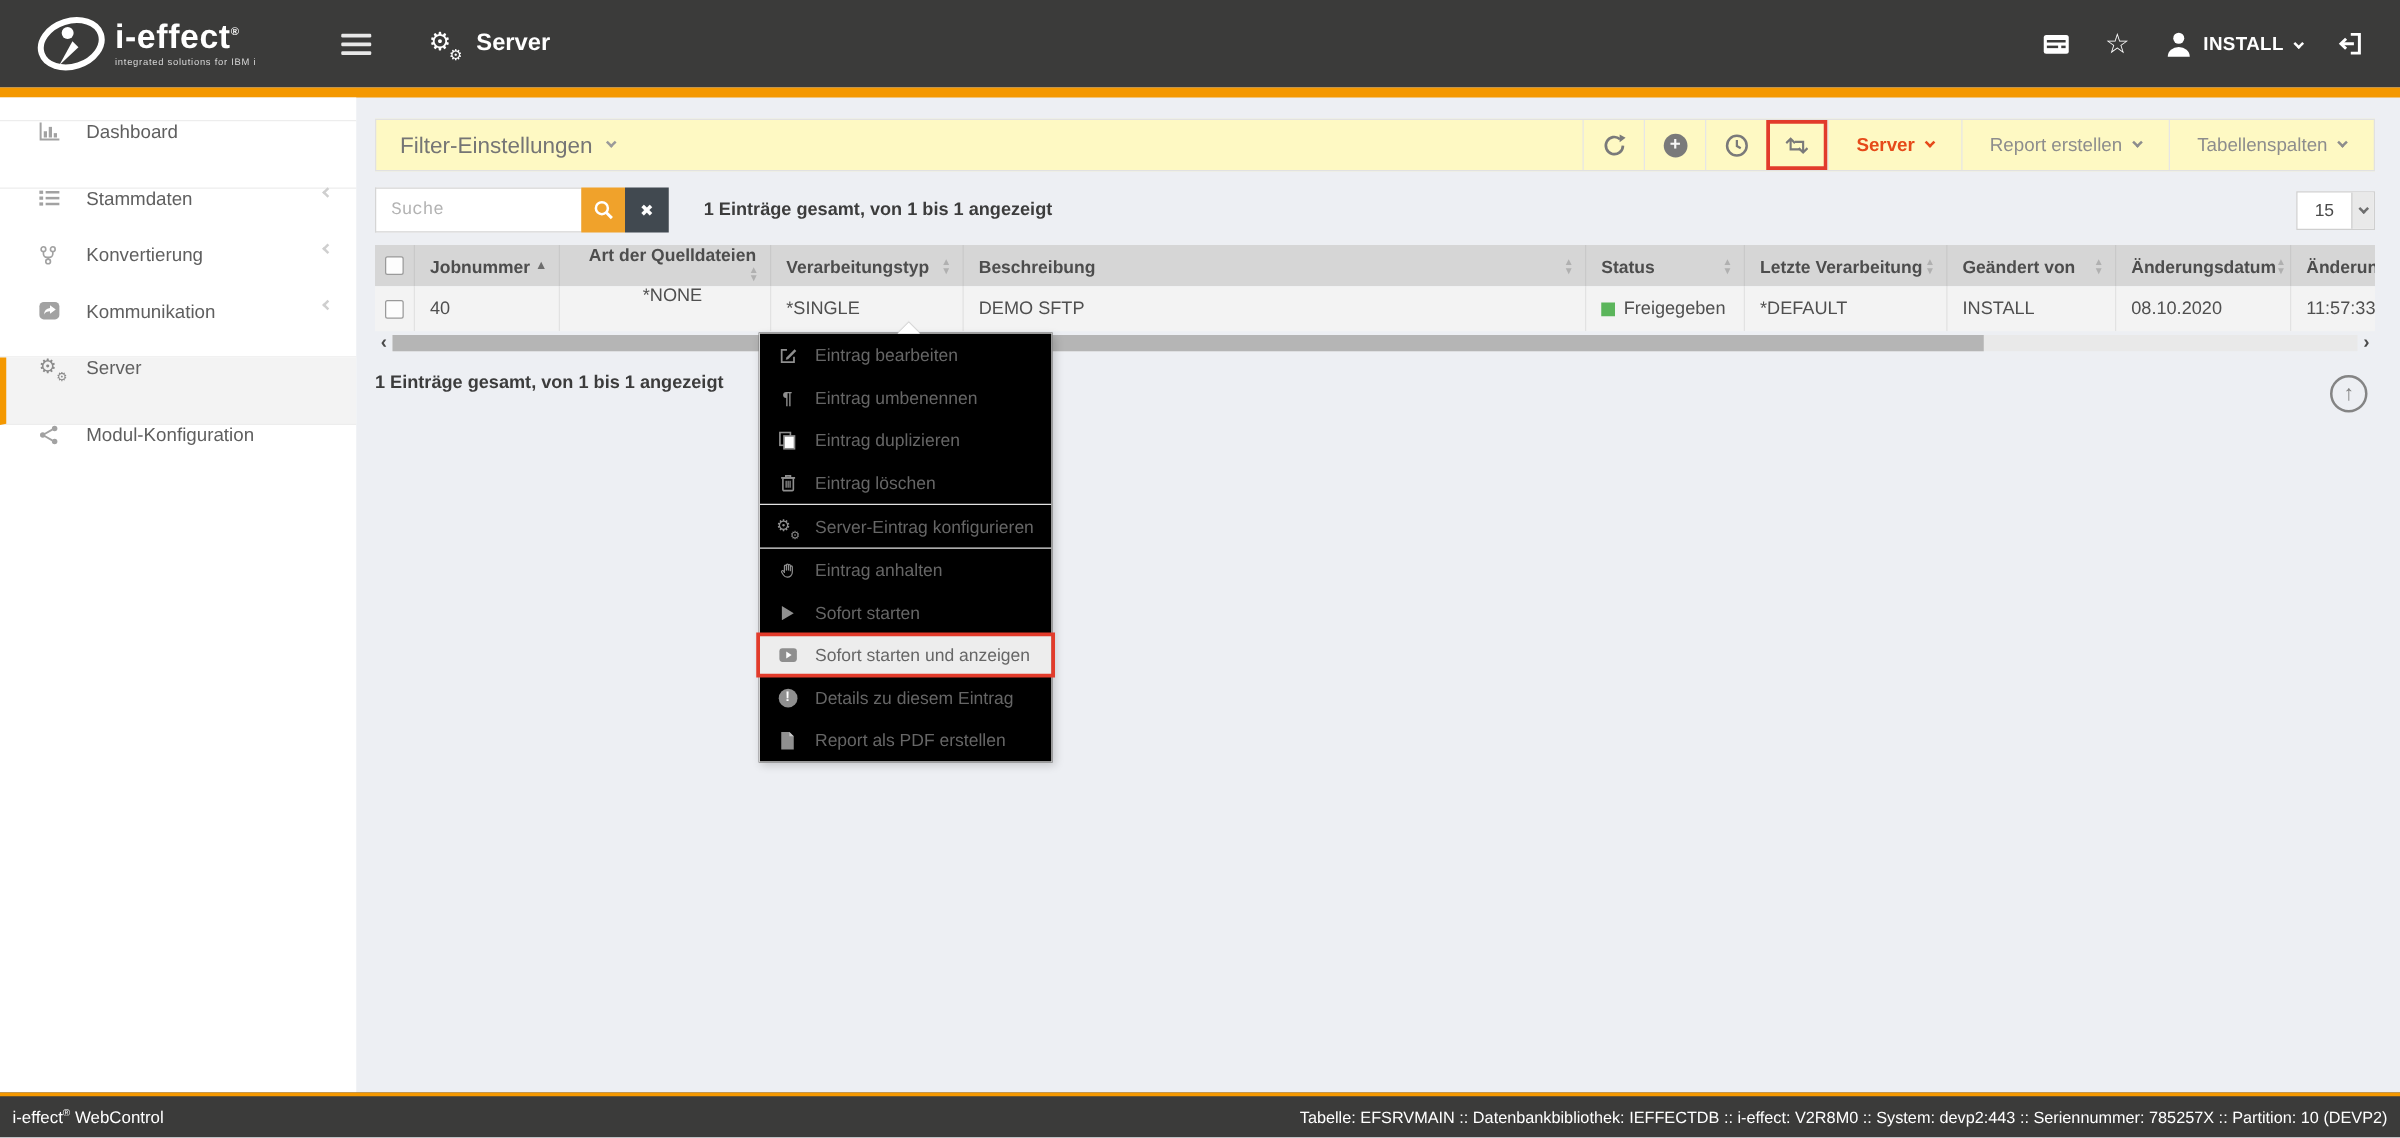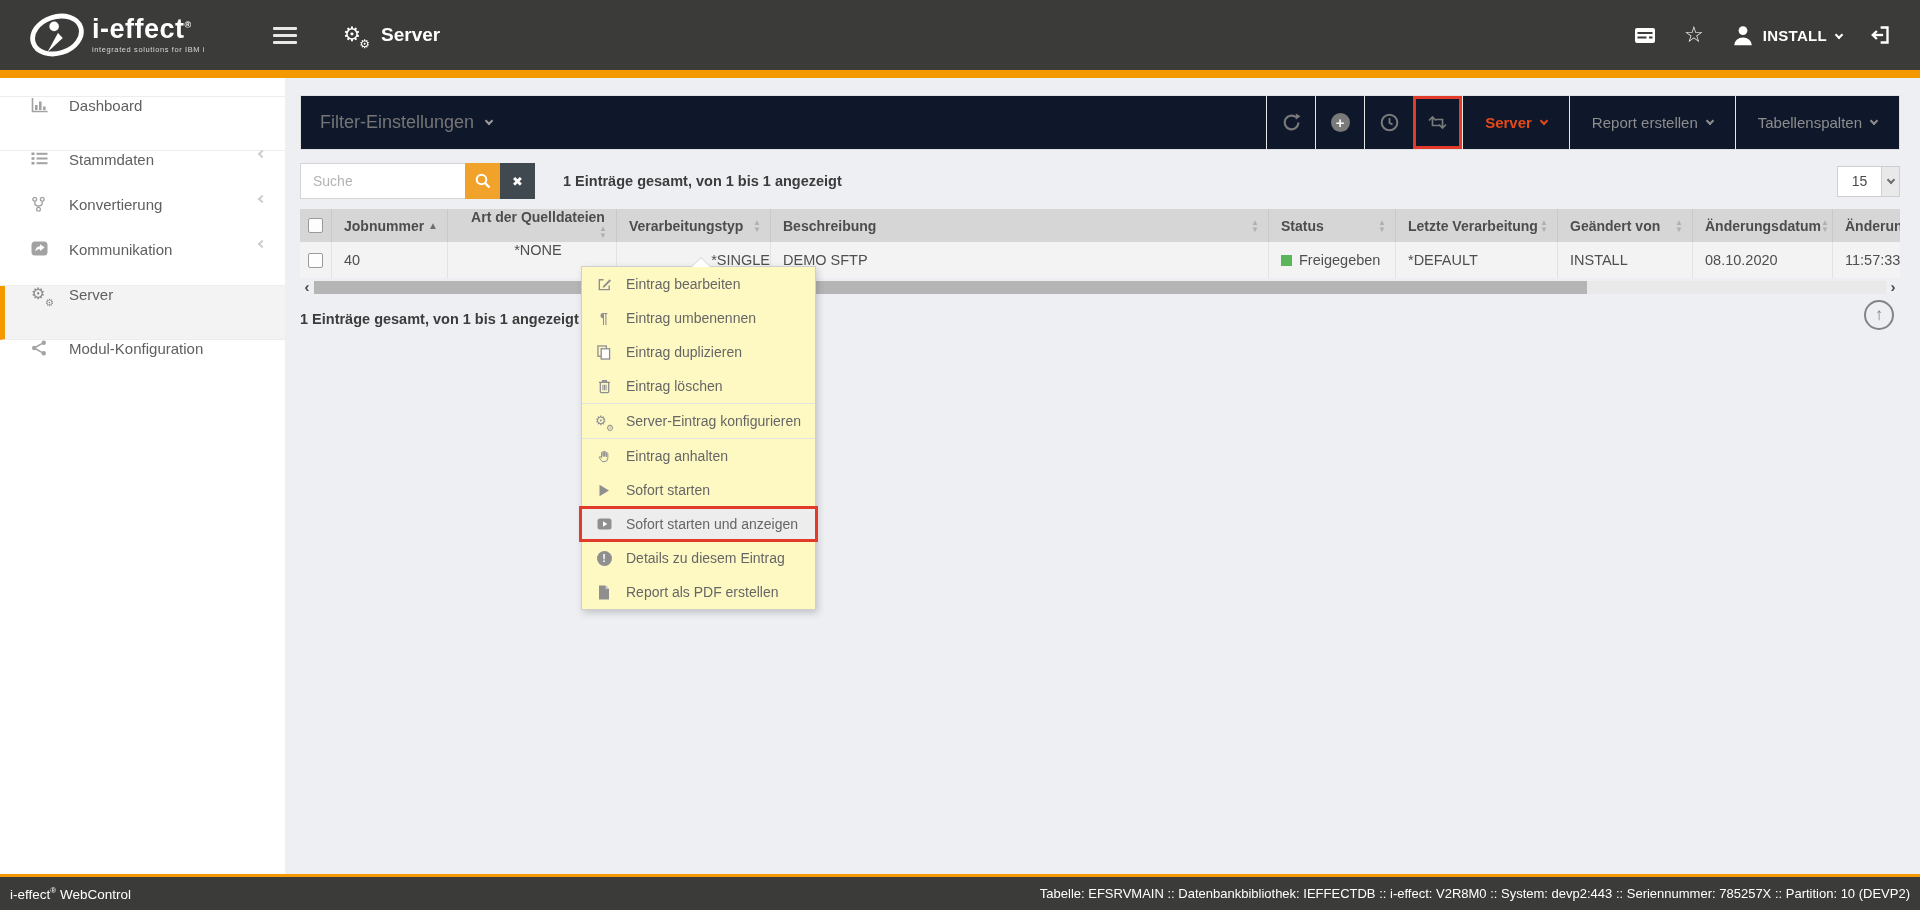--- a/index.html
+++ b/index.html
@@ -42,71 +42,71 @@
   .side-item.compact { height:45px; }
   .side-item.bb { border-bottom:1px solid #ededed; }
   .side-item .s-icon { width:27px; margin-right:11px; color:#a2a2a2; display:flex; align-items:center; }
   .side-item .s-chev { margin-left:auto; margin-right:20px; color:#cfcfcf; }
   .side-item.active { background:#f3f3f3; border-left:5px solid #f49800; padding-left:26px; border-bottom:1px solid #ededed; }
   .side-item.active .cogs { color:#8b8b8b; }
 
   .main { flex:1; position:relative; padding:17px 20px 0 15px; min-width:0; }
 
   
-  .filterbar { background:#0f172a; border:1px solid #e1e1e1; height:55px; display:flex; align-items:stretch; }
+  .filterbar { background:#fef9c3; border:1px solid #e1e1e1; height:42px; display:flex; align-items:stretch; }
   .filter-title { display:flex; align-items:center; gap:12px; padding-left:19px; font-size:18px; color:#757575; cursor:pointer; }
   .filter-title .chev { color:#9a9a9a; margin-top:-4px; }
   .filterbar-right { margin-left:auto; display:flex; align-items:stretch; }
   .tool-btn { width:49px; border-left:1px solid #e6e6e6; display:flex; align-items:center; justify-content:center; color:#7a7a7a; cursor:pointer; }
   .tool-btn.red-frame { border:3px solid #e23b2b; }
   .plus-circle { width:19px; height:19px; border-radius:50%; background:#7a7a7a; color:#f7f7f7; font-size:15px; font-weight:bold; display:flex; align-items:center; justify-content:center; line-height:1; padding-bottom:1px; }
   .dd-btn { display:flex; align-items:center; gap:9px; padding:0 22px; border-left:1px solid #e6e6e6; font-size:15px; color:#8d8d8d; cursor:pointer; }
   .dd-btn .chev { margin-top:-4px; }
   .dd-btn.accent { color:#e64a19; font-weight:bold; }
 
   
   .search-row { margin-top:13px; display:flex; align-items:center; height:36px; }
-  .search-input { width:165px; height:36px; border:1px solid #d5d5d5; border-right:none; padding:0 12px; font-size:14px; color:#555; outline:none; font-family:Liberation Sans, sans-serif; }
+  .search-input { width:165px; height:36px; border:1px solid #d5d5d5; border-right:none; padding:0 12px; font-size:14px; color:#555; outline:none; font-family:Liberation Mono, monospace; }
   .search-input::placeholder { color:#b3b3b3; }
   .btn-search { width:35px; height:36px; background:#f0a22b; border:none; display:flex; align-items:center; justify-content:center; cursor:pointer; }
   .btn-clear { width:35px; height:36px; background:#414950; border:none; display:flex; align-items:center; justify-content:center; color:#fff; font-size:13px; cursor:pointer; }
   .summary { margin-left:28px; font-size:14.5px; font-weight:bold; color:#3c3c3c; }
   .page-size { margin-left:auto; display:flex; height:31px; border:1px solid #cfcfcf; background:#fff; cursor:pointer; }
   .page-size-value { width:43px; display:flex; align-items:center; justify-content:center; font-size:14px; color:#4a4a4a; }
   .page-size-arrow { width:18px; border-left:1px solid #cfcfcf; background:#e9e9e9; display:flex; align-items:center; justify-content:center; color:#6e6e6e; }
   .page-size-arrow .chev { width:6px; height:6px; margin-top:-3px; }
 
   
   .table-wrap { margin-top:10px; width:1600px; overflow:hidden; }
   .thead, .trow { display:flex; width:1673px; }
   .thead { height:33px; background:#d6d6d6; }
   .th { display:flex; align-items:center; padding-left:12px; font-size:14px; font-weight:bold; color:#4d4d4d; border-right:1px solid #c9c9c9; flex-shrink:0; cursor:pointer; overflow:hidden; white-space:nowrap; }
   .trow { height:36px; background:#f3f3f3; }
   .td { display:flex; align-items:center; padding-left:12px; font-size:14.5px; color:#4f4f4f; border-right:1px solid #e2e2e2; flex-shrink:0; overflow:hidden; white-space:nowrap; }
   .col-0 { width:32px; padding-left:0; justify-content:center; }
-  .col-1 { width:116px; } .col-2 { width:169px;flex-direction:column; } .col-3 { width:154px;justify-content:flex-end; }
+  .col-1 { width:116px; } .col-2 { width:169px;flex-direction:column; } .col-3 { width:154px; }
   .col-4 { width:498px; } .col-5 { width:127px; } .col-6 { width:162px; }
   .col-7 { width:135px; } .col-8 { width:140px; } .col-9 { width:140px; border-right:none; }
   .checkbox { width:15px; height:15px; border:1px solid #9a9a9a; border-radius:2px; background:#fdfdfd; cursor:pointer; }
   .sort-wrap { margin-left:auto; margin-right:9px; display:flex; flex-direction:column; align-items:center; line-height:7px; }
   .sort-asc-active { margin-left:auto; margin-right:9px; font-size:10px; color:#6e6e6e; }
   .sort-wrap span { font-size:8px; color:#b0b0b0; }
   .status-dot { width:11px; height:11px; background:#5bb55b; margin-right:7px; flex-shrink:0; }
 
   
   .hscroll { margin-top:1px; display:flex; align-items:center; height:16px; width:1600px; }
   .hs-arrow { width:14px; font-size:15px; color:#4a4a4a; line-height:14px; text-align:center; cursor:pointer; font-weight:bold; }
   .hs-track { flex:1; height:13px; background:#e9e9e9; position:relative; }
   .hs-thumb { position:absolute; left:0; top:0; height:13px; width:81%; background:#b5b5b5; cursor:grab; }
 
   .summary-bottom { margin-top:16px; font-size:14.5px; font-weight:bold; color:#3c3c3c; }
   .scroll-top { position:absolute; right:26px; top:222px; width:30px; height:30px; border:2px solid #848484; border-radius:50%; color:#848484; display:flex; align-items:center; justify-content:center; font-size:17px; font-weight:bold; cursor:pointer; background:transparent; }
 
   
-  .ctx-menu { position:absolute; left:581px; top:266px; width:235px; background:#fef9c3; border:1px solid #cfcfcf; box-shadow:2px 3px 7px rgba(0,0,0,0.18); z-index:20; }
+  .ctx-menu { position:absolute; left:607px; top:266px; width:235px; background:#000000; border:1px solid #cfcfcf; box-shadow:2px 3px 7px rgba(0,0,0,0.18); z-index:20; }
   .ctx-caret { position:absolute; top:-9px; left:110px; width:0; height:0; border-left:9px solid transparent; border-right:9px solid transparent; border-bottom:9px solid #fff; filter:drop-shadow(0 -1px 0 #cfcfcf); }
   .ctx-item { position:relative; height:34px; display:flex; align-items:center; padding-left:13px; gap:13px; font-size:14px; color:#666; cursor:pointer; }
   .ctx-item .m-icon { width:18px; display:flex; align-items:center; justify-content:center; color:#8f8f8f; font-size:14px; flex-shrink:0; }
   .ctx-sep { border-top:1px solid #e3e3e3; }
   .ctx-item.hl { background:#ededed; }
   .ctx-item.hl::after { content:""; position:absolute; left:-3px; right:-3px; top:-1px; bottom:-1px; border:3px solid #e23b2b; pointer-events:none; }
   .excl-circle { width:15px; height:15px; border-radius:50%; background:#8f8f8f; color:#fff; font-size:11px; font-weight:bold; display:flex; align-items:center; justify-content:center; line-height:1; }
   .pilcrow { font-size:15px; font-weight:bold; color:#8f8f8f; }
 
   

